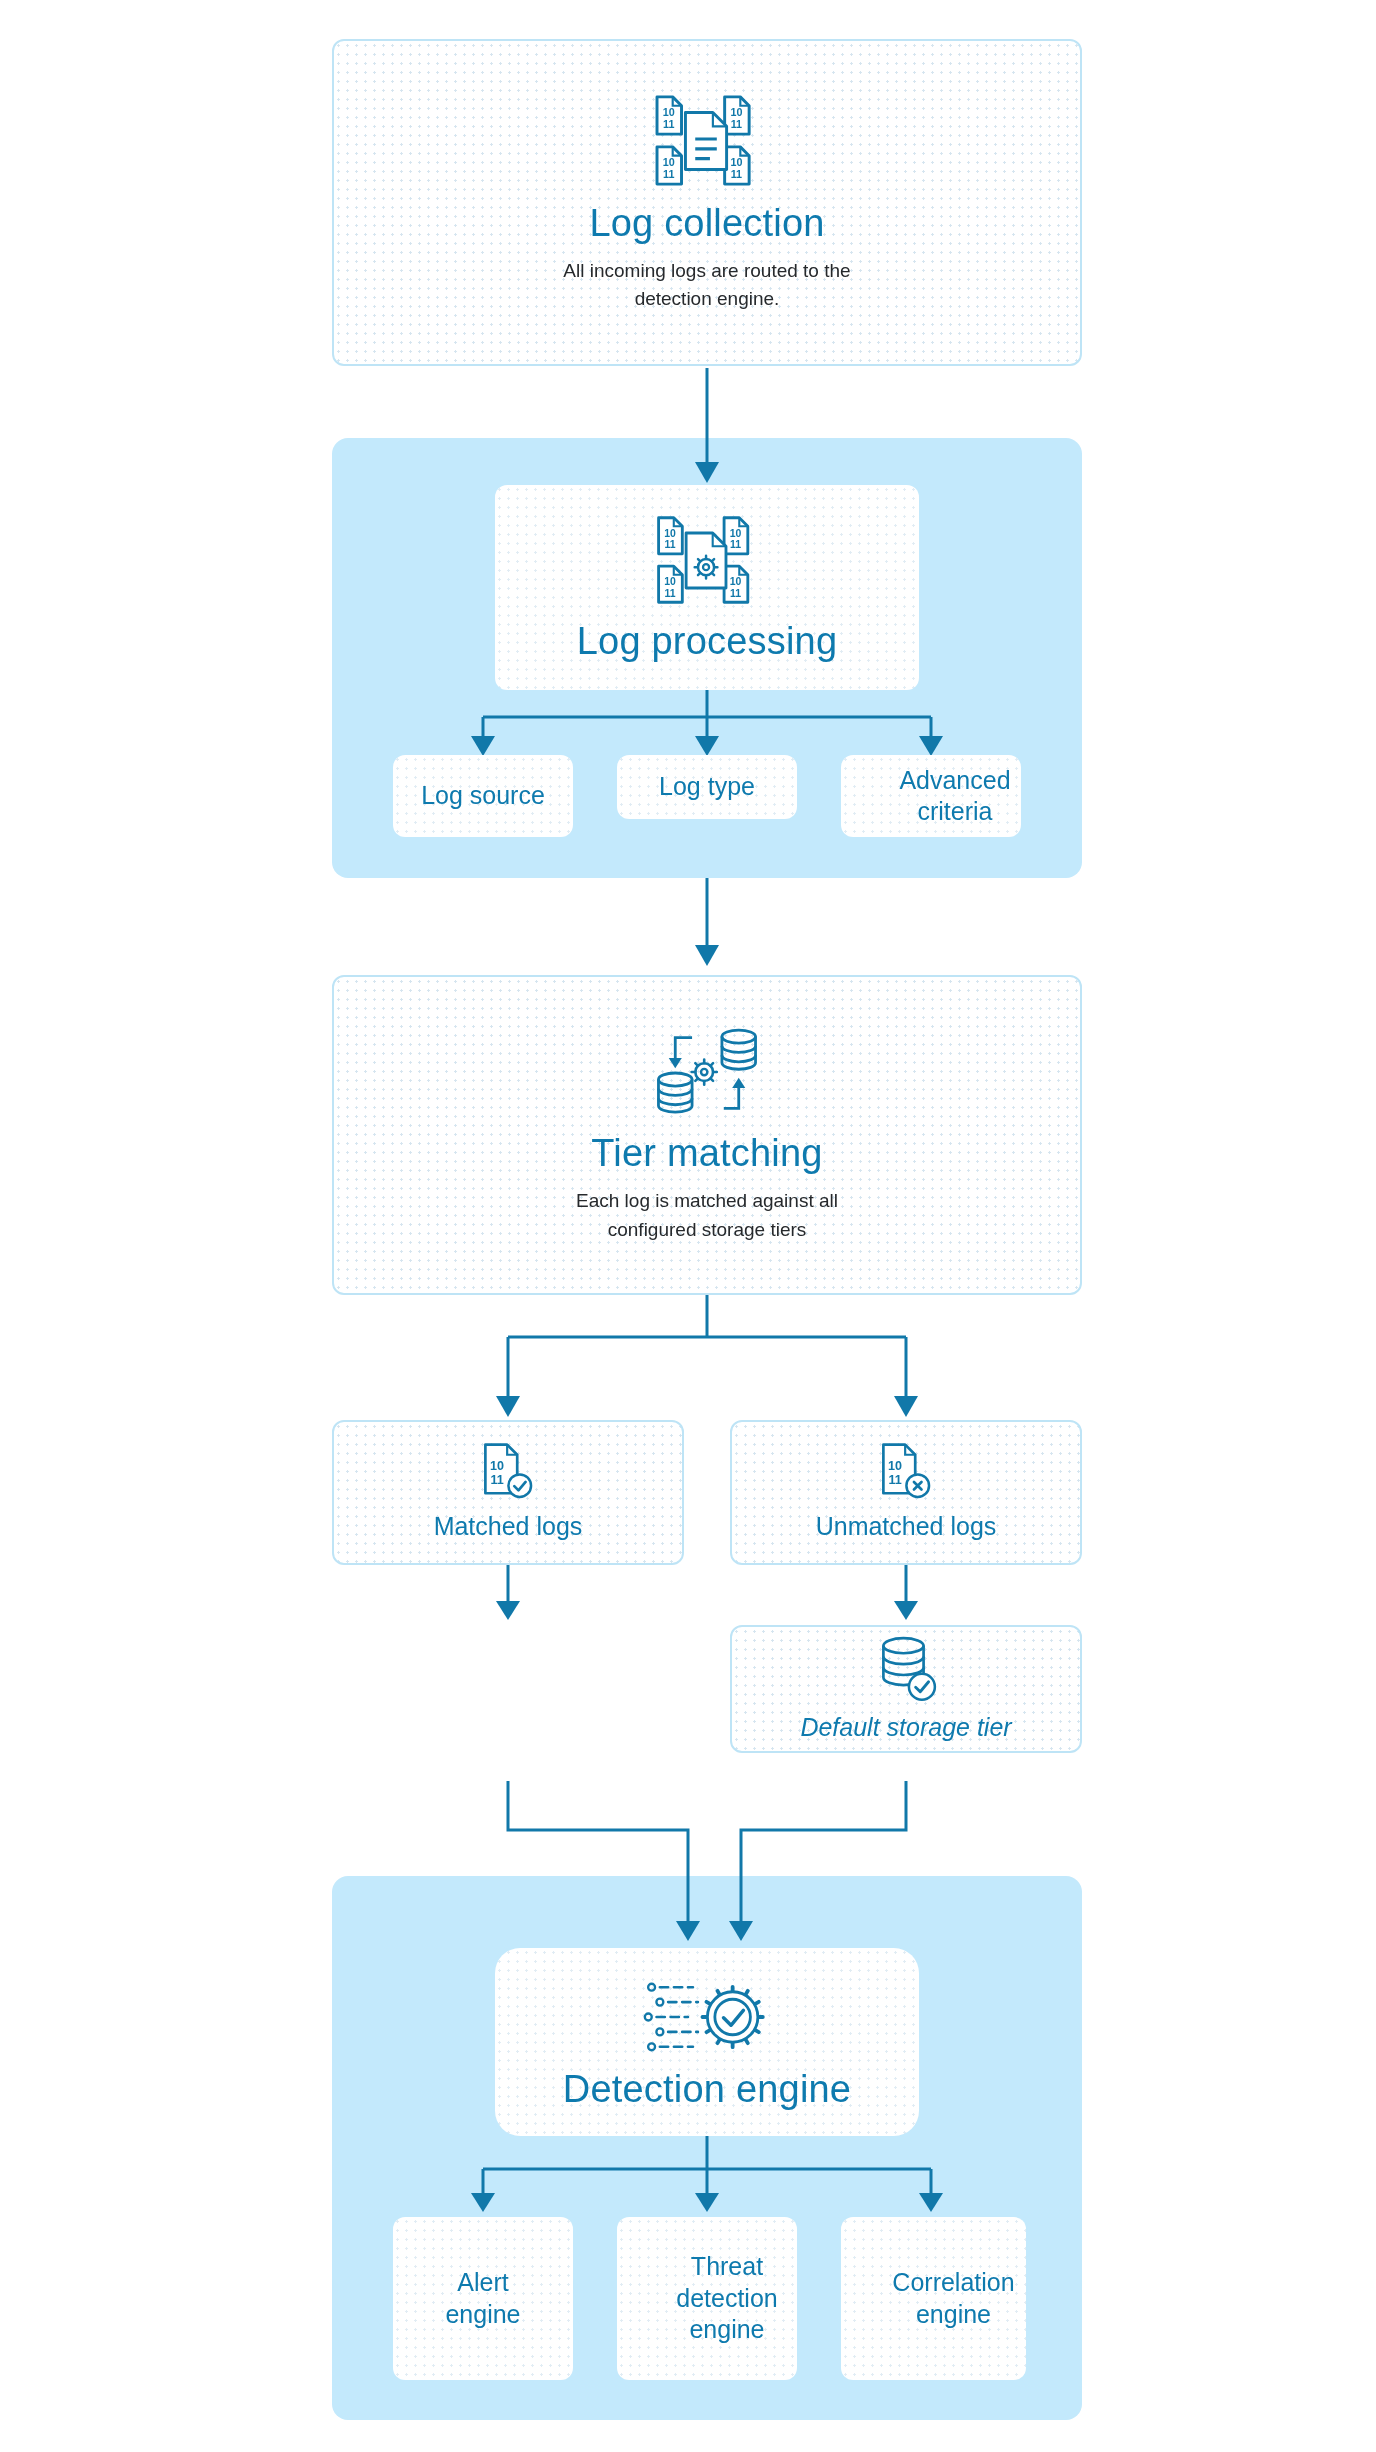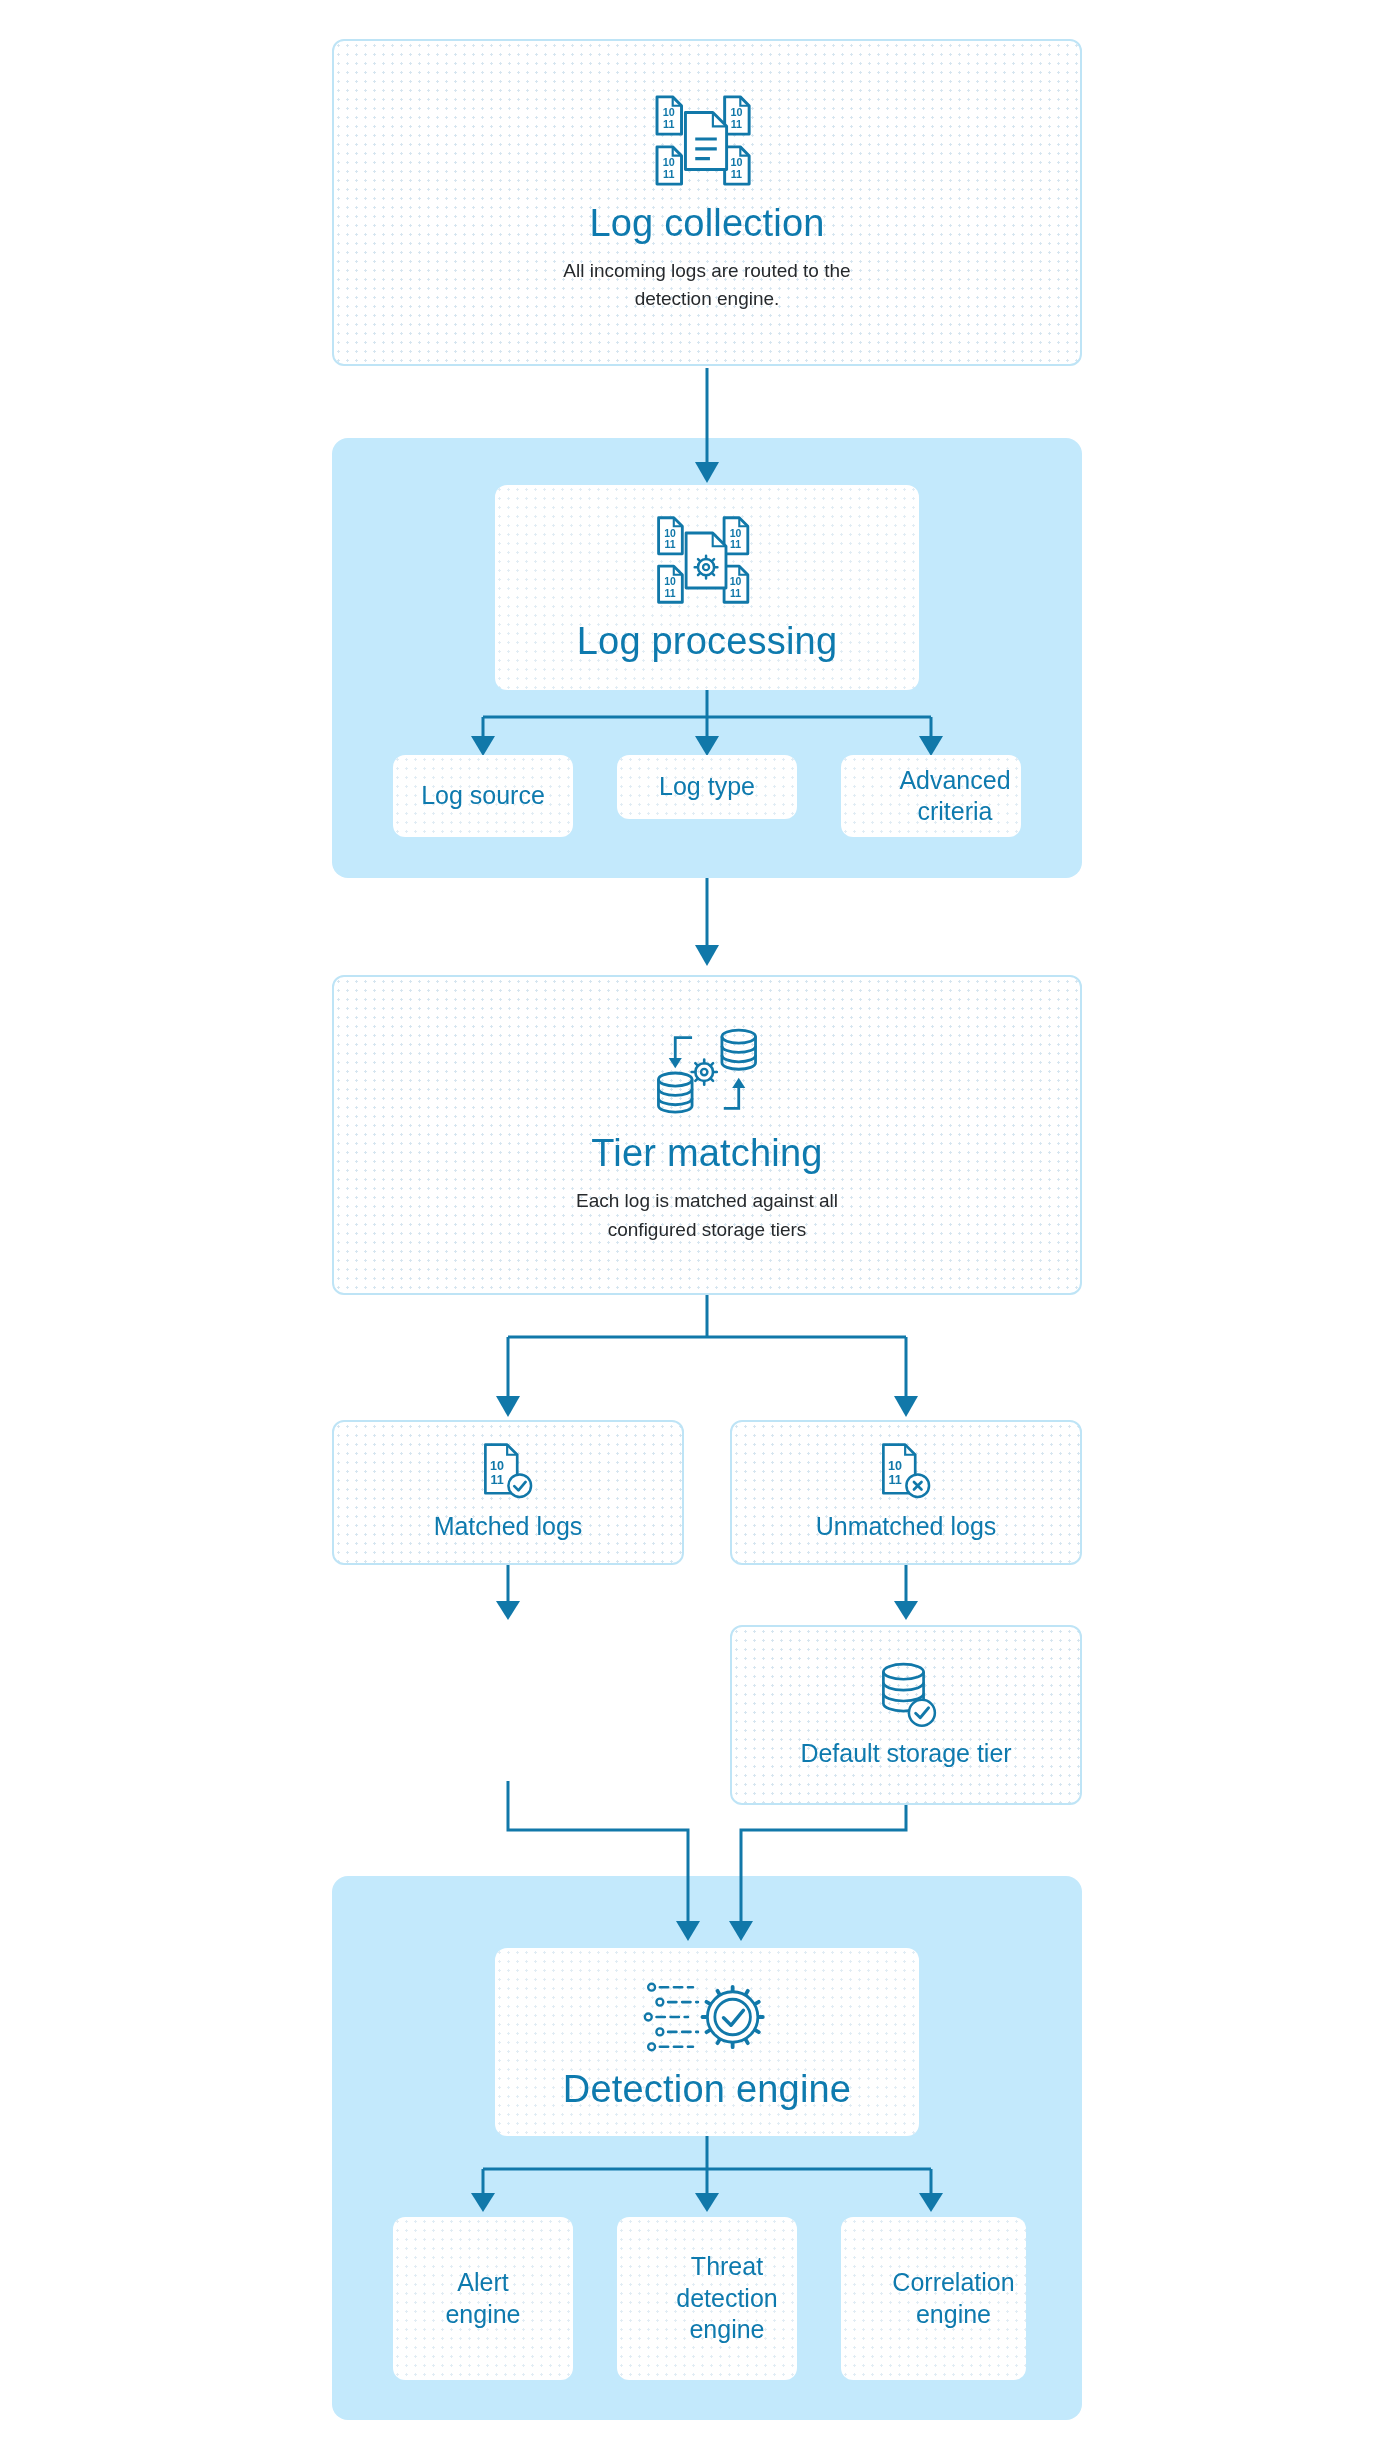--- a/index.html
+++ b/index.html
@@ -220,32 +220,32 @@
       <path class="ic-stroke" stroke-width="2.6" d="M36 2V14H48"></path>
       <text class="doc-num" x="24" y="32" font-size="15" text-anchor="middle">10</text>
       <text class="doc-num" x="24" y="49" font-size="15" text-anchor="middle">11</text>
       <circle class="ic-stroke" style="fill:#fff" stroke-width="3" cx="51" cy="51" r="13.5"></circle>
       <path class="ic-stroke" stroke-width="3.2" stroke-linecap="round" d="M46.5 46.5 L55.5 55.5 M55.5 46.5 L46.5 55.5"></path>
     </svg>
     <div class="label">Unmatched logs</div>
   </div>
 
 
-  <div class="panel" style="left:730px;top:1625px;width:352px;height:180px;">
+  <div class="panel" style="left:730px;top:1625px;width:352px;height:128px;font-style:italic;">
     <svg class="icon" style="margin-bottom:6px;" width="72" height="72" viewBox="0 0 86 86">
       <ellipse class="ic-stroke" stroke-width="3.2" cx="40" cy="14" rx="24" ry="9"></ellipse>
       <path class="ic-stroke" stroke-width="3.2" d="M16 14 V52 a24 9 0 0 0 48 0 V14"></path>
       <path class="ic-stroke" stroke-width="3.2" d="M16 27 a24 9 0 0 0 48 0 M16 40 a24 9 0 0 0 48 0"></path>
       <circle class="ic-stroke" style="fill:#fff" stroke-width="3" cx="62" cy="63" r="15.5"></circle>
       <path class="ic-stroke" stroke-width="3.4" stroke-linecap="round" stroke-linejoin="round" d="M54.5 63.5 L60 69 L70 57"></path>
     </svg>
     <div class="label">Default storage tier</div>
   </div>
 
-  <div class="card" style="left:495px;top:1948px;width:424px;height:188px;">
+  <div class="card" style="left:495px;top:1948px;width:424px;height:188px;border-radius:25px;">
     <svg class="icon" style="margin-bottom:8px;" width="134" height="86" viewBox="0 0 162 104">
       <g stroke-dasharray="10 7">
         <path class="ic-stroke" stroke-width="3.2" stroke-linecap="round" d="M24 16H64"></path>
         <path class="ic-stroke" stroke-width="3.2" stroke-linecap="round" d="M34 34H70"></path>
         <path class="ic-stroke" stroke-width="3.2" stroke-linecap="round" d="M20 52H58"></path>
         <path class="ic-stroke" stroke-width="3.2" stroke-linecap="round" d="M34 70H70"></path>
         <path class="ic-stroke" stroke-width="3.2" stroke-linecap="round" d="M24 88H64"></path>
       </g>
       <circle class="ic-stroke" stroke-width="2.8" cx="14" cy="16" r="4.2"></circle>
       <circle class="ic-stroke" stroke-width="2.8" cx="24" cy="34" r="4.2"></circle>

